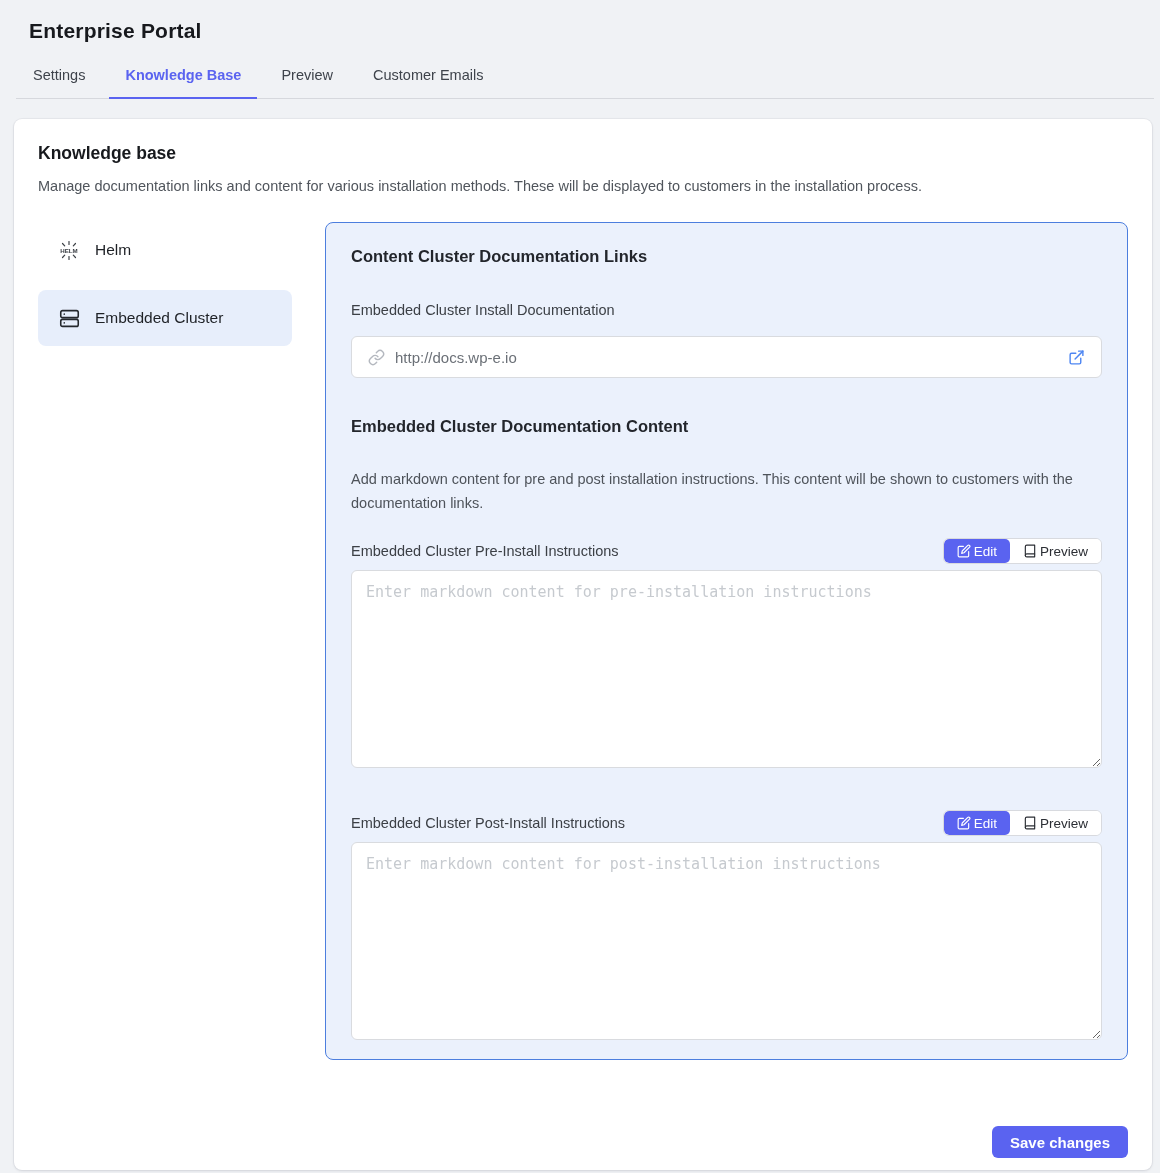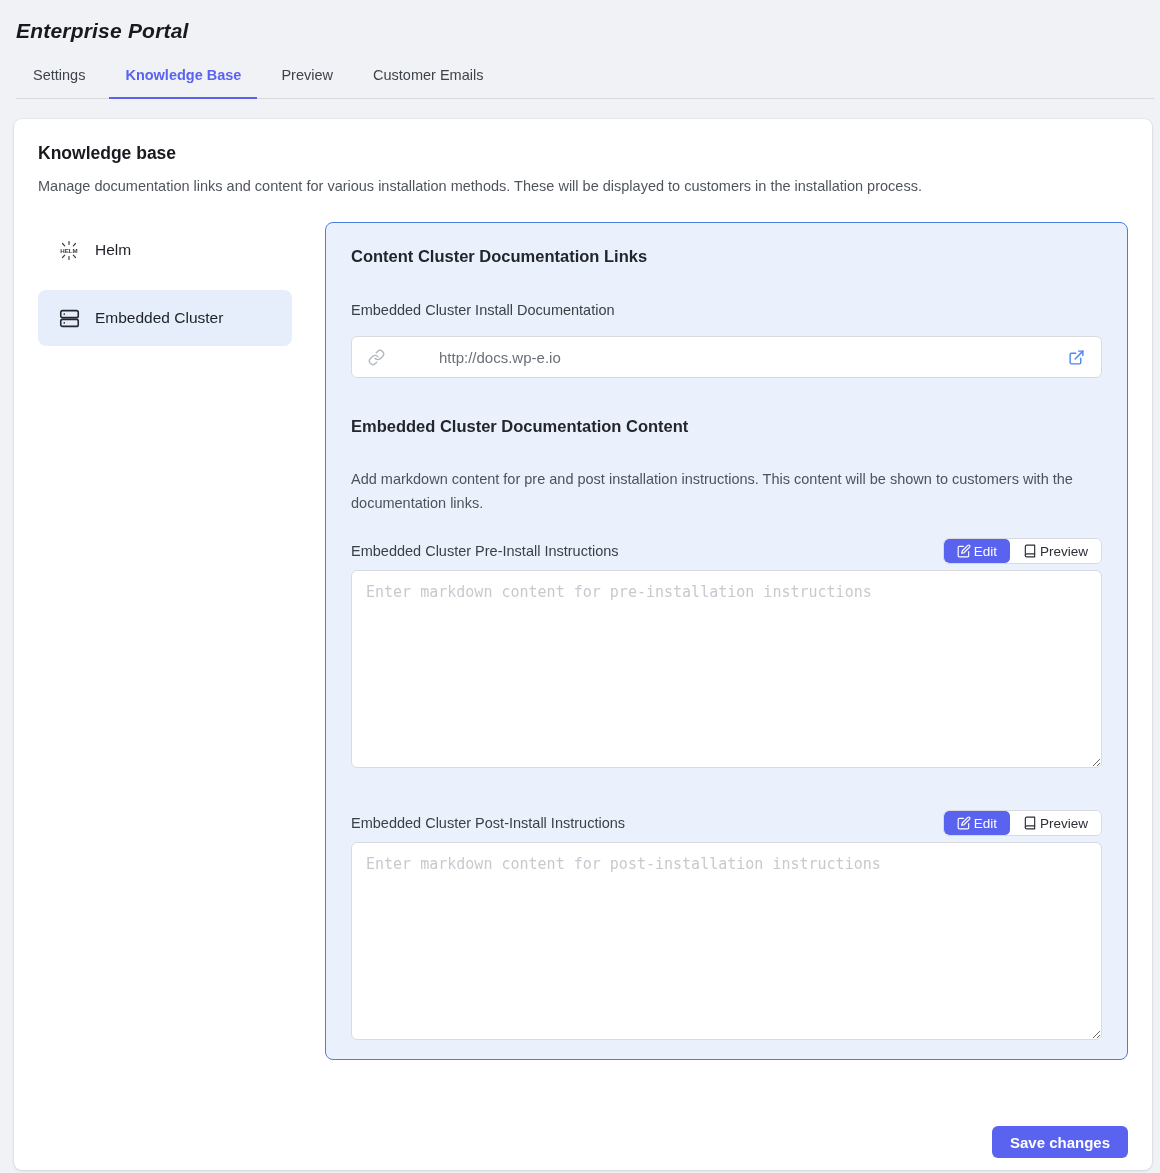--- a/index.html
+++ b/index.html
@@ -4,21 +4,21 @@
 <style>
   * { margin: 0; padding: 0; box-sizing: border-box; }
   html, body { width: 1160px; height: 1173px; overflow: hidden; }
   body {
     background: #f0f2f5;
     font-family: "Liberation Sans", sans-serif;
     color: #1d2025;
   }
 
   
-  .app-header { padding: 19px 0 0 16px; font-style: italic; }
+  .app-header { padding: 19px 0 0 29px; }
   .app-title {
     font-size: 21px;
     font-weight: 700;
     letter-spacing: .2px;
     color: #17191d;
   }
 
   
   .tabs-bar {
     margin: 14px 6px 0 16px;
@@ -96,21 +96,20 @@
 
   .url-input-wrap {
     margin-top: 18px;
     height: 42px;
     background: #ffffff;
     border: 1px solid #d9dbdf;
     border-radius: 6px;
     display: flex;
     align-items: center;
     padding: 0 14px 0 16px;
-    gap: 44px;
   }
   .url-input {
     flex: 1;
     border: none;
     outline: none;
     margin-left: 10px;
     font-size: 15px;
     color: #6b7077;
     font-family: "Liberation Sans", sans-serif;
     background: transparent;

